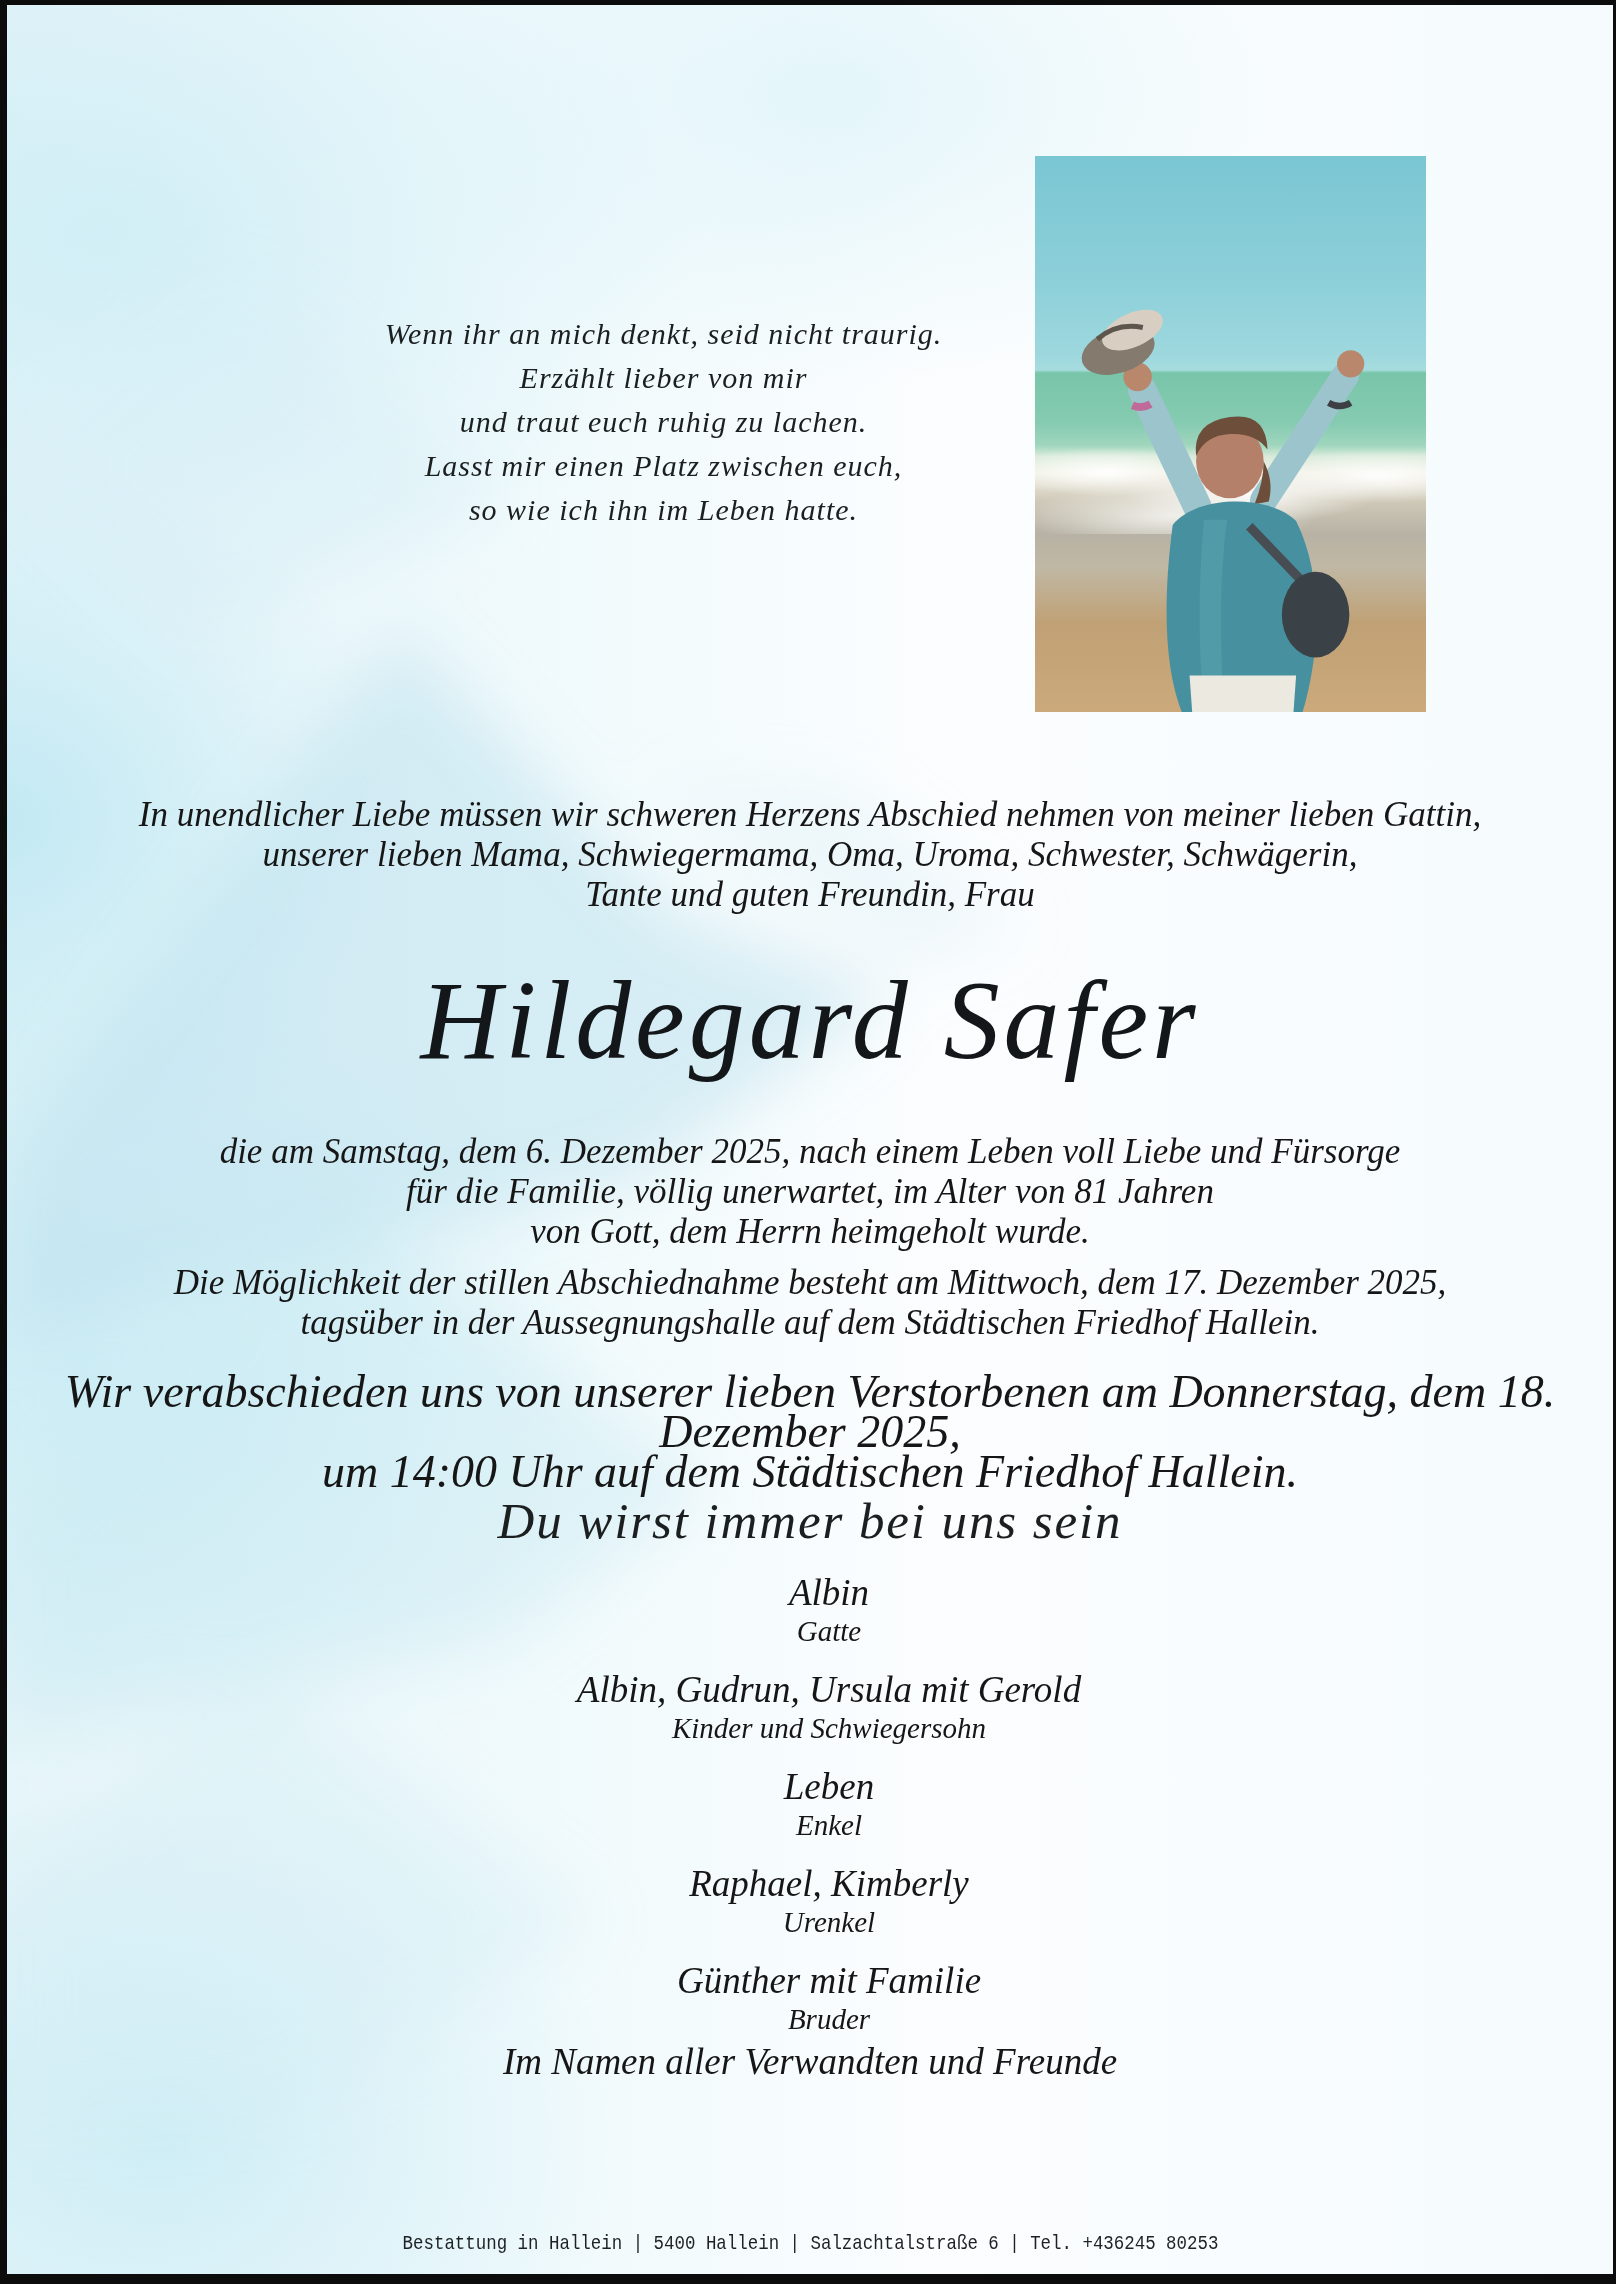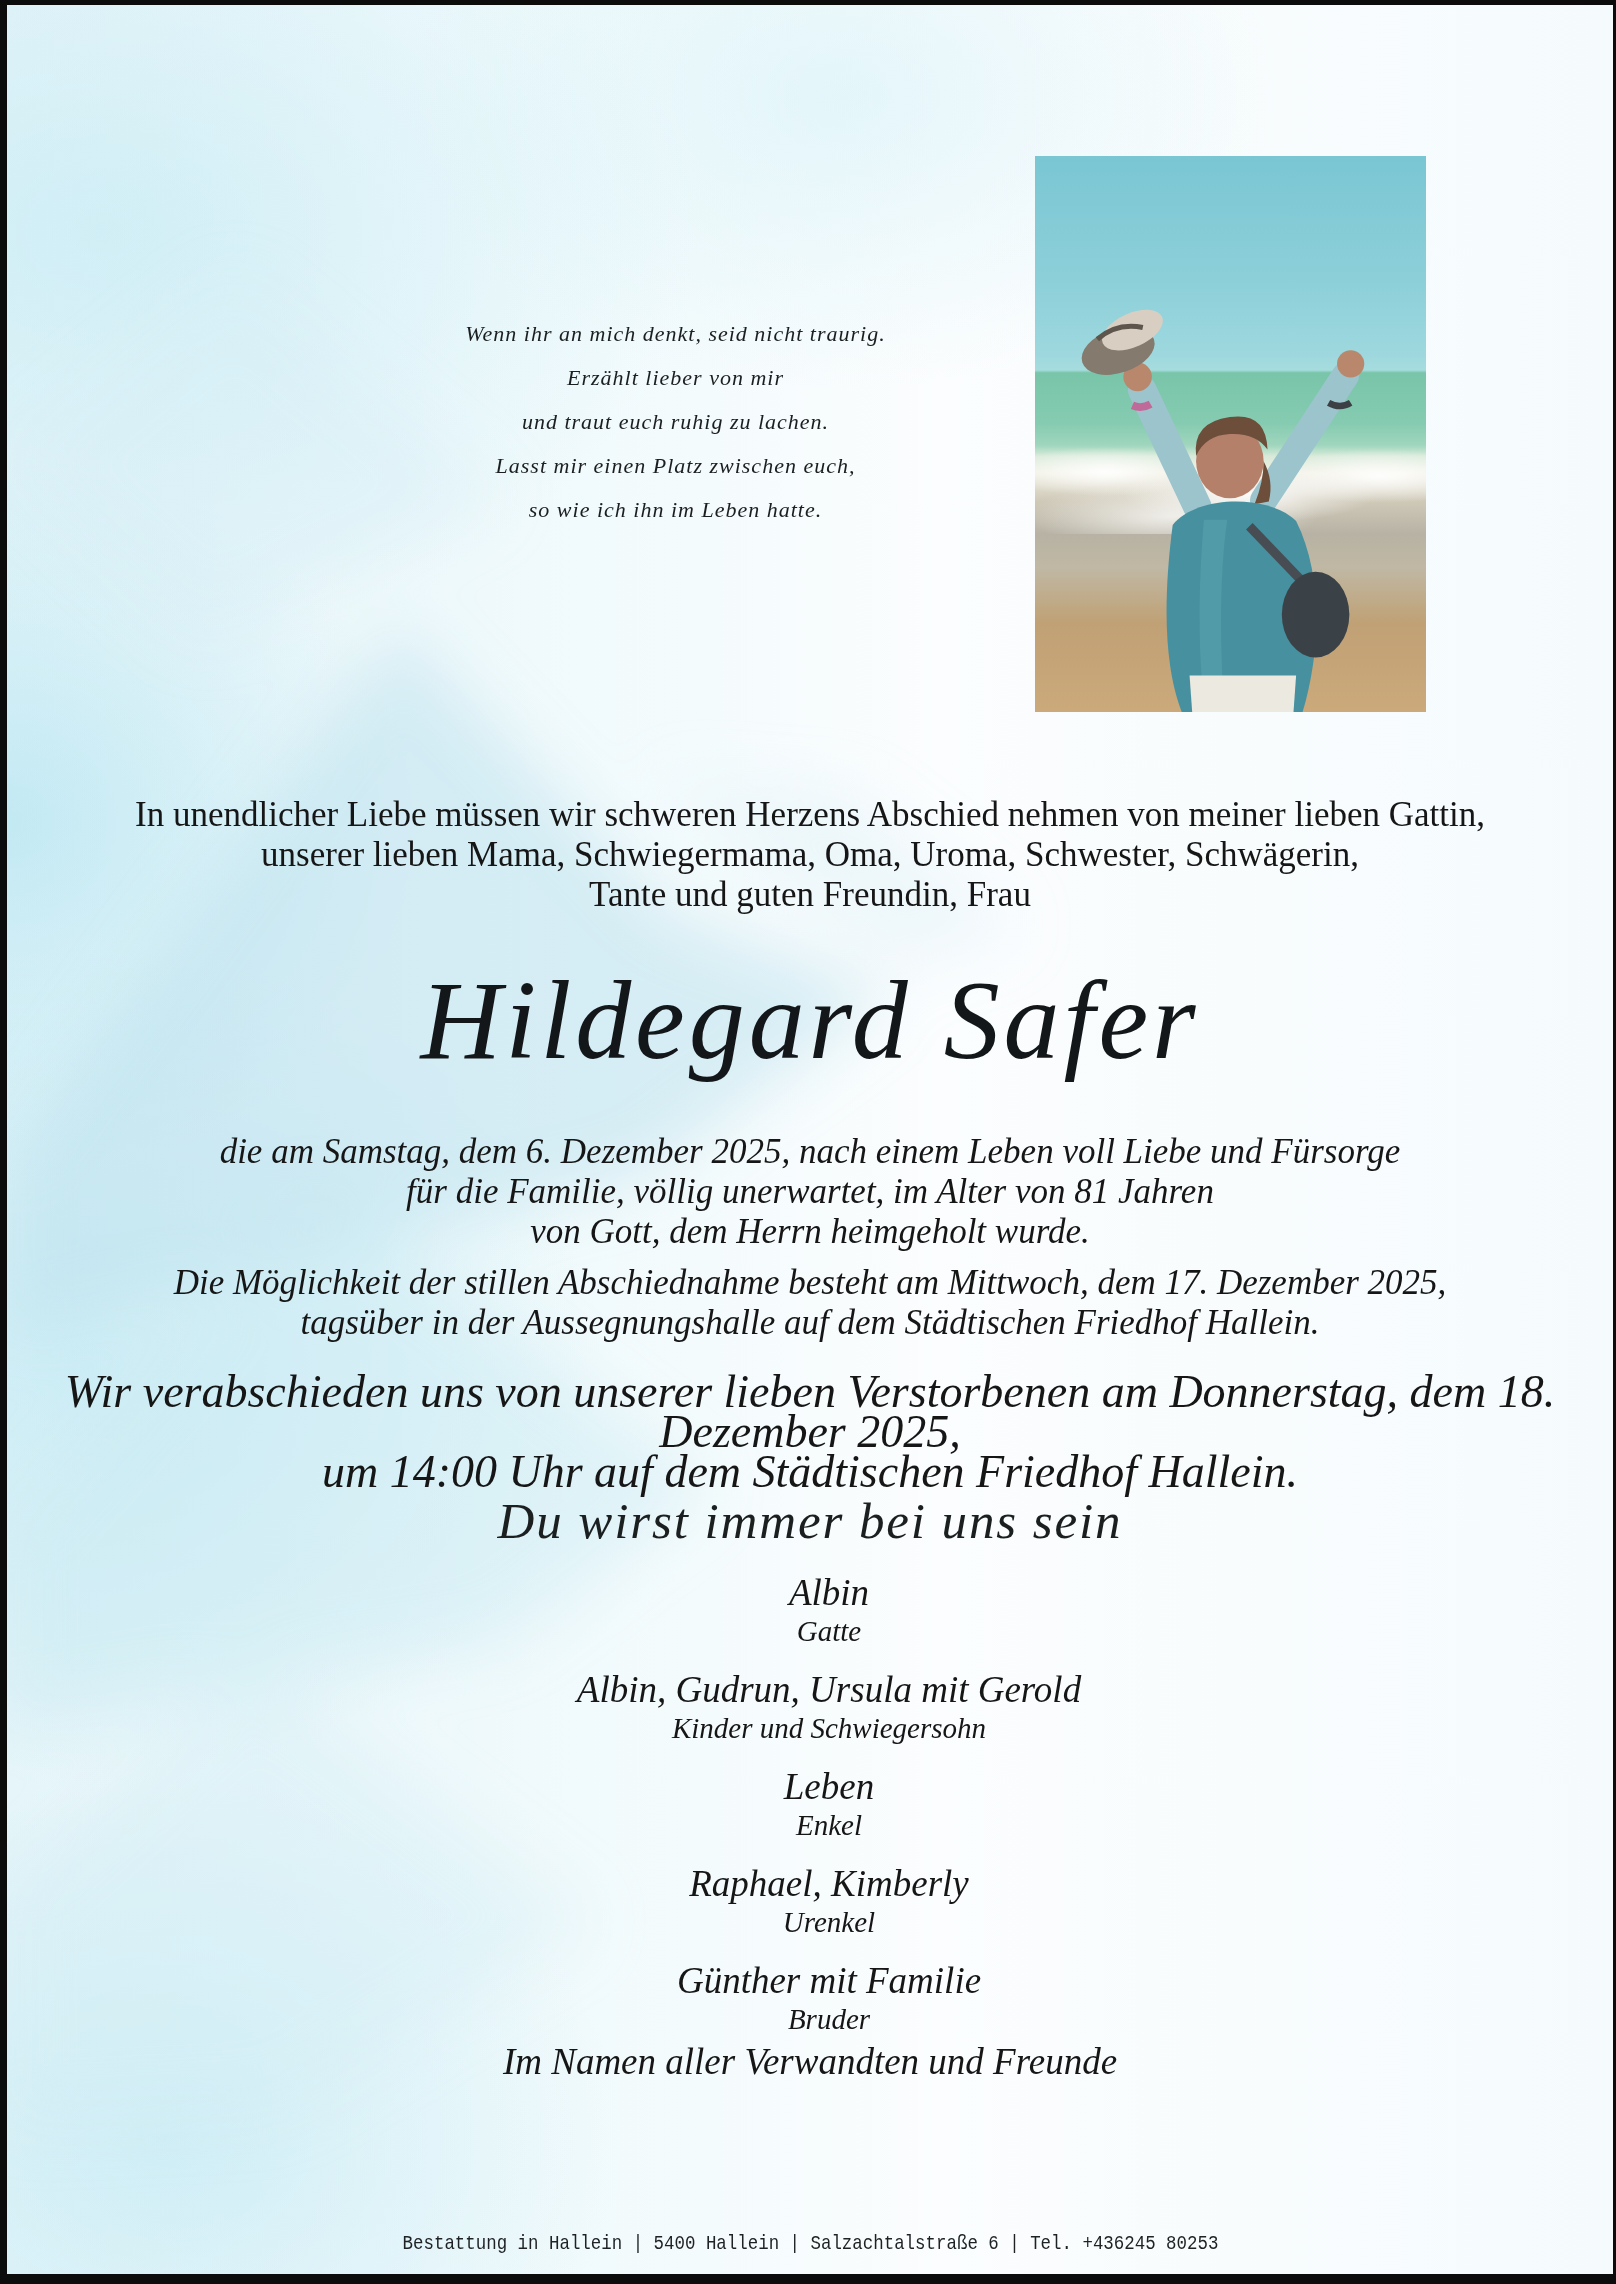--- a/index.html
+++ b/index.html
@@ -22,24 +22,24 @@
       radial-gradient(845px 585px at 6% 10%, rgba(190,232,243,.55), rgba(190,232,243,0) 70%),
       radial-gradient(585px 520px at 0% 36%, rgba(160,221,238,.50), rgba(160,221,238,0) 70%),
       radial-gradient(715px 585px at 5% 60%, rgba(172,226,240,.45), rgba(172,226,240,0) 72%),
       radial-gradient(650px 520px at 10% 94%, rgba(182,229,242,.50), rgba(182,229,242,0) 70%),
       radial-gradient(585px 390px at 52% 4%, rgba(210,240,247,.55), rgba(210,240,247,0) 75%),
       linear-gradient(90deg,#e6f5f9 0%,#f1fafc 36%,#fbfdfe 58%,#f5fbfd 100%);
   }
   .wash{position:absolute;left:0;top:0;pointer-events:none;}
   .block{position:absolute;left:0;width:100%;text-align:center;}
   .poem{
-    position:absolute;top:307px;left:12px;width:1313px;text-align:center;
-    font-style:italic;font-size:22px;line-height:44px;letter-spacing:1px;color:#1b1f20;
+    position:absolute;top:307px;left:0;width:1313px;text-align:center;
+    font-style:italic;font-size:30px;line-height:44px;letter-spacing:1px;color:#1b1f20;
   }
-  .intro{top:790px;font-size:35px;line-height:40px;}
+  .intro{top:790px;font-style:italic;font-size:35px;line-height:40px;}
   .name{
     top:941px;font-style:italic;font-size:112px;line-height:149px;
     letter-spacing:3.9px;color:#141719;
   }
   .death{top:1127px;font-style:italic;font-size:35px;line-height:40px;}
   .viewing{top:1258px;font-style:italic;font-size:35px;line-height:40px;text-align:center;}
   .funeral{top:1367px;font-style:italic;font-size:46px;line-height:40px;}
   .closing{top:1484px;font-style:italic;font-size:51px;line-height:65px;letter-spacing:1.9px;color:#1b1f20;}
   .mourners{top:1567px;margin-left:19px;}
   .m-entry{margin-bottom:21px;}

